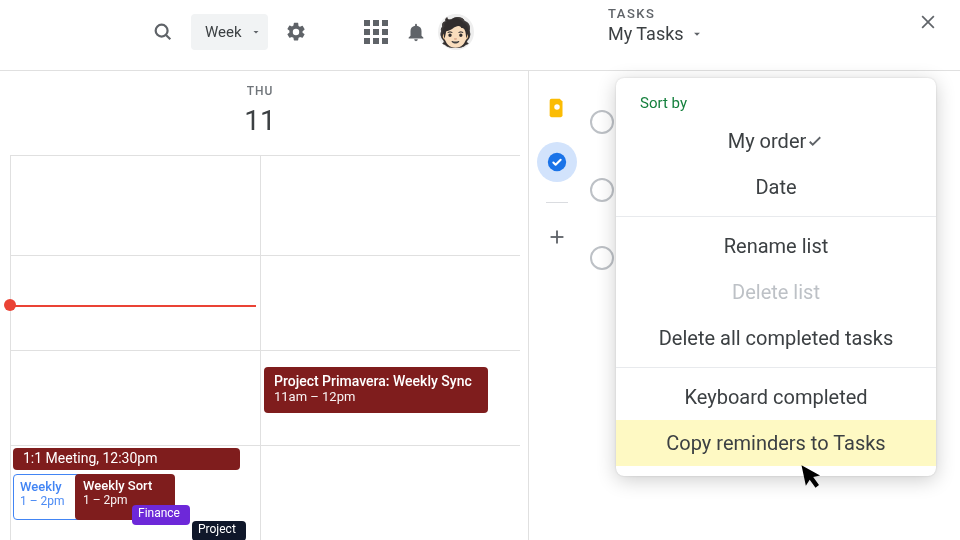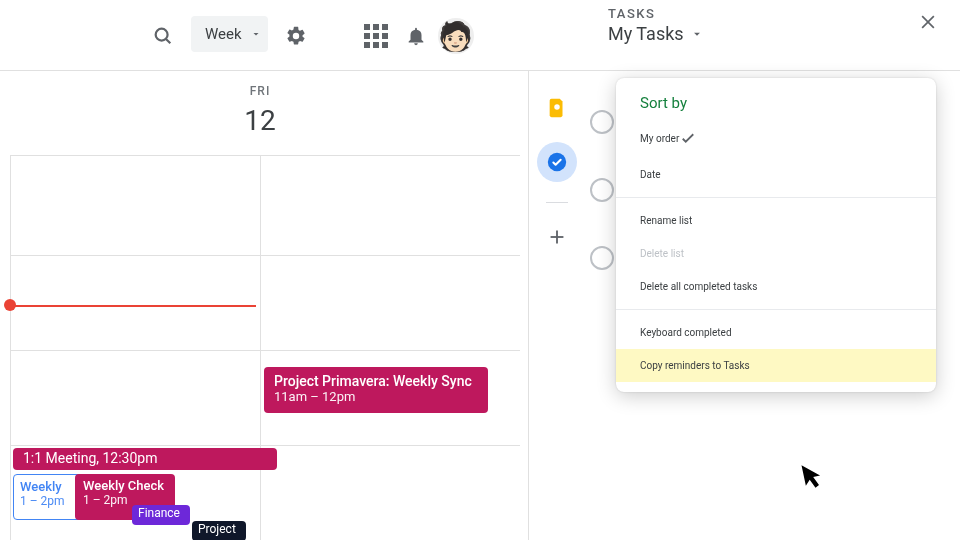--- a/index.html
+++ b/index.html
@@ -9,21 +9,22 @@
     width: 960px;
     height: 540px;
     overflow: hidden;
     position: relative;
     color: #3c4043;
   }
   
   .toolbar {
     height: 64px;
     display: flex;
-    padding: 16px 8px;
+    align-items: center;
+    padding: 8px 8px;
     position: relative;
   }
   .toolbar .spacer-left { width: 135px; }
   .icon-btn {
     width: 40px; height: 40px;
     display: flex; align-items: center; justify-content: center;
     border-radius: 50%;
     cursor: pointer;
     color: #5f6368;
   }
@@ -71,21 +72,21 @@
   }
   .col-sep { position:absolute; top:0; bottom:0; width:1px; background:#e0e0e0; }
   .row-sep { position:absolute; left:10px; right:0; height:1px; background:#e0e0e0; }
   .now-line {
     position:absolute; left:6px; width:250px; height:2px; background:#ea4335;
   }
   .now-dot {
     position:absolute; width:12px; height:12px; border-radius:50%; background:#ea4335;
   }
   .event {
-    position:absolute; background:#be185d; color:#fff; border-radius:4px;
+    position:absolute; background:#7f1d1d; color:#fff; border-radius:4px;
     padding:6px 10px; font-size:14px; overflow:hidden; white-space:nowrap;
     text-overflow:ellipsis;
   }
   .event.white { background:#fff; color:#4285f4; border:1px solid #4285f4; }
   .event-title { font-weight:500; }
   .event-time { font-size:13px; opacity:.95; }
   .event.orange { background:#0f172a;margin-top:16px; }
   .event.gold { background:#6d28d9; }
 
   
@@ -129,22 +130,22 @@
     position:absolute; left:616px; top:78px; width:320px;
     background:#fff; border-radius:8px;
     box-shadow: 0 4px 20px rgba(0,0,0,.2), 0 0 2px rgba(0,0,0,.15);
     padding: 10px 0;
     z-index:10;
   }
   .menu-section-label {
     padding: 6px 24px 6px; font-size:15px; color:#15803d;
   }
   .menu-item {
-    padding: 11px 24px; font-size:10px; color:#3c4043;
-    display:flex; align-items:center; justify-content:flex-start;
+    padding: 11px 24px; font-size:20px; color:#3c4043;
+    display:flex; align-items:center; justify-content:center;
     cursor:pointer;
   }
   .menu-item.indent { padding-left:24px; }
   .menu-item.disabled { color:#bdc1c6; cursor:default; }
   .menu-item.hover { background:#fef9c3; }
   .menu-sep { height:1px; background:#e8eaed; margin:6px 0; }
   .check { color:#5f6368; }
 
   
   .cursor {
@@ -200,52 +201,52 @@
   </div>
   <div class="icon-btn">
     <div class="avatar">🧑🏻</div>
   </div>
 </div>
 <div class="divider"></div>
 
 <div class="calendar">
   <div class="day-headers">
     <div class="day-col-header">
-      <div class="dow">FRI</div>
-      <div class="num">12</div>
+      <div class="dow">THU</div>
+      <div class="num">11</div>
     </div>
   </div>
 
   <div class="grid">
     <div class="col-sep" style="left:10px;"></div>
     <div class="col-sep" style="left:260px;"></div>
     <div class="row-sep" style="top:0;"></div>
     <div class="row-sep" style="top:100px;"></div>
     <div class="row-sep" style="top:195px;"></div>
     <div class="row-sep" style="top:290px;"></div>
 
     <div class="now-line" style="top:150px;"></div>
     <div class="now-dot" style="left:4px; top:144px;"></div>
 
     <div class="event" style="left:264px; top:212px; width:224px; height:46px;">
       <div class="event-title">Project Primavera: Weekly Sync</div>
       <div class="event-time">11am – 12pm</div>
     </div>
 
-    <div class="event" style="left:13px; top:293px; width:264px; height:22px; padding:2px 10px;">
+    <div class="event" style="left:13px; top:293px; width:227px; height:22px; padding:2px 10px;">
       <span>1:1 Meeting, 12:30pm</span>
     </div>
 
     <div class="event white" style="left:13px; top:319px; width:80px; height:46px; padding:4px 6px;">
       <div class="event-title" style="font-size:13px;">Weekly</div>
       <div class="event-time" style="font-size:12px;">1 – 2pm</div>
     </div>
 
     <div class="event" style="left:75px; top:319px; width:100px; height:46px; padding:4px 8px;">
-      <div class="event-title" style="font-size:13px;">Weekly Check</div>
+      <div class="event-title" style="font-size:13px;">Weekly Sort</div>
       <div class="event-time" style="font-size:12px;">1 – 2pm</div>
     </div>
 
     <div class="event gold" style="left:132px; top:350px; width:58px; height:20px; padding:1px 6px; font-size:12px;">
       <span>Finance</span>
     </div>
     <div class="event orange" style="left:192px; top:350px; width:54px; height:20px; padding:1px 6px; font-size:12px;">
       <span>Project</span>
     </div>
   </div>

